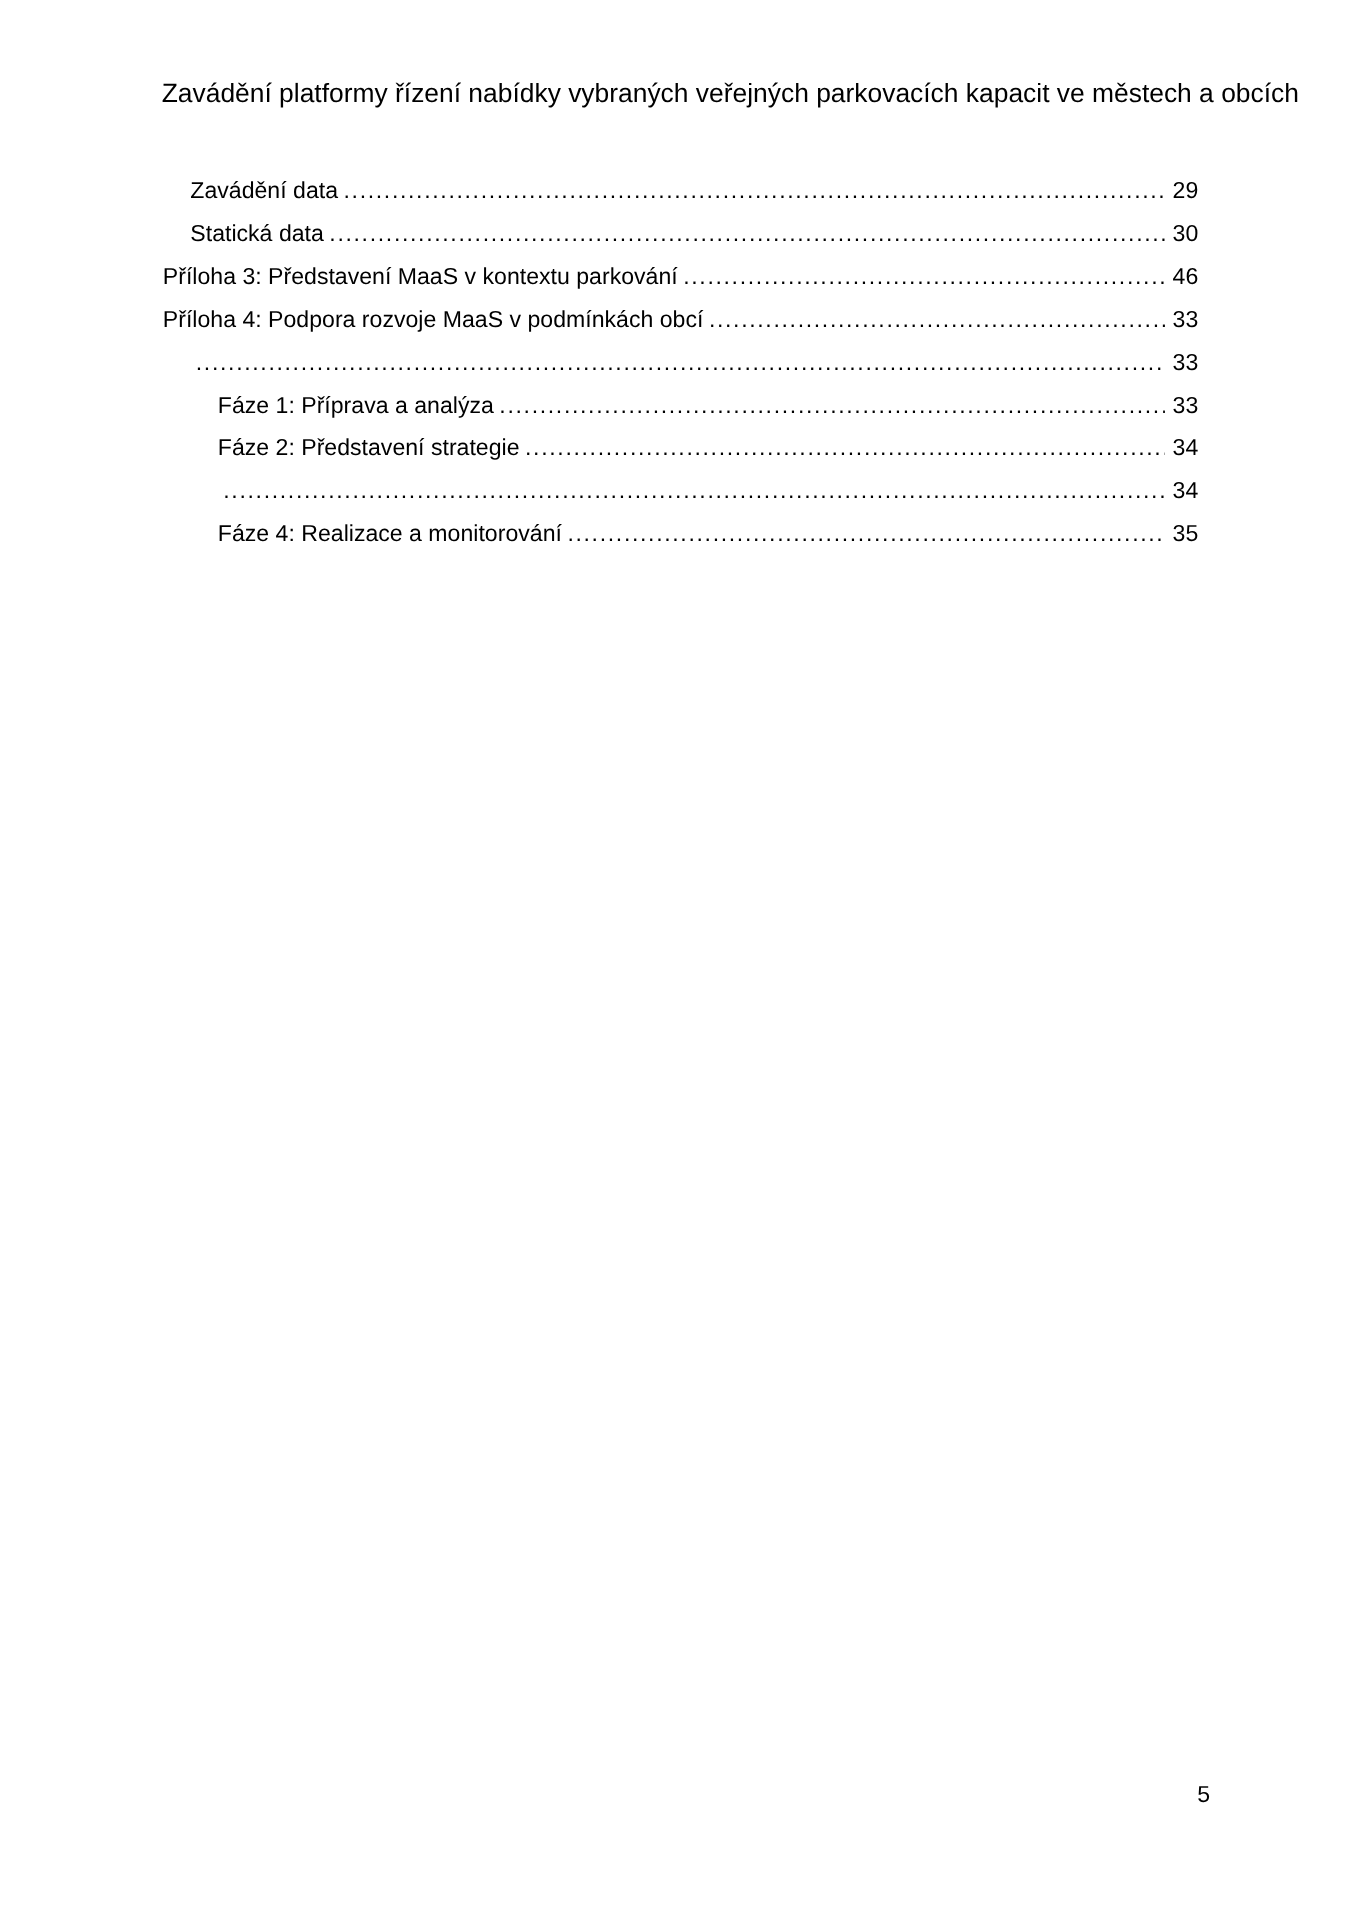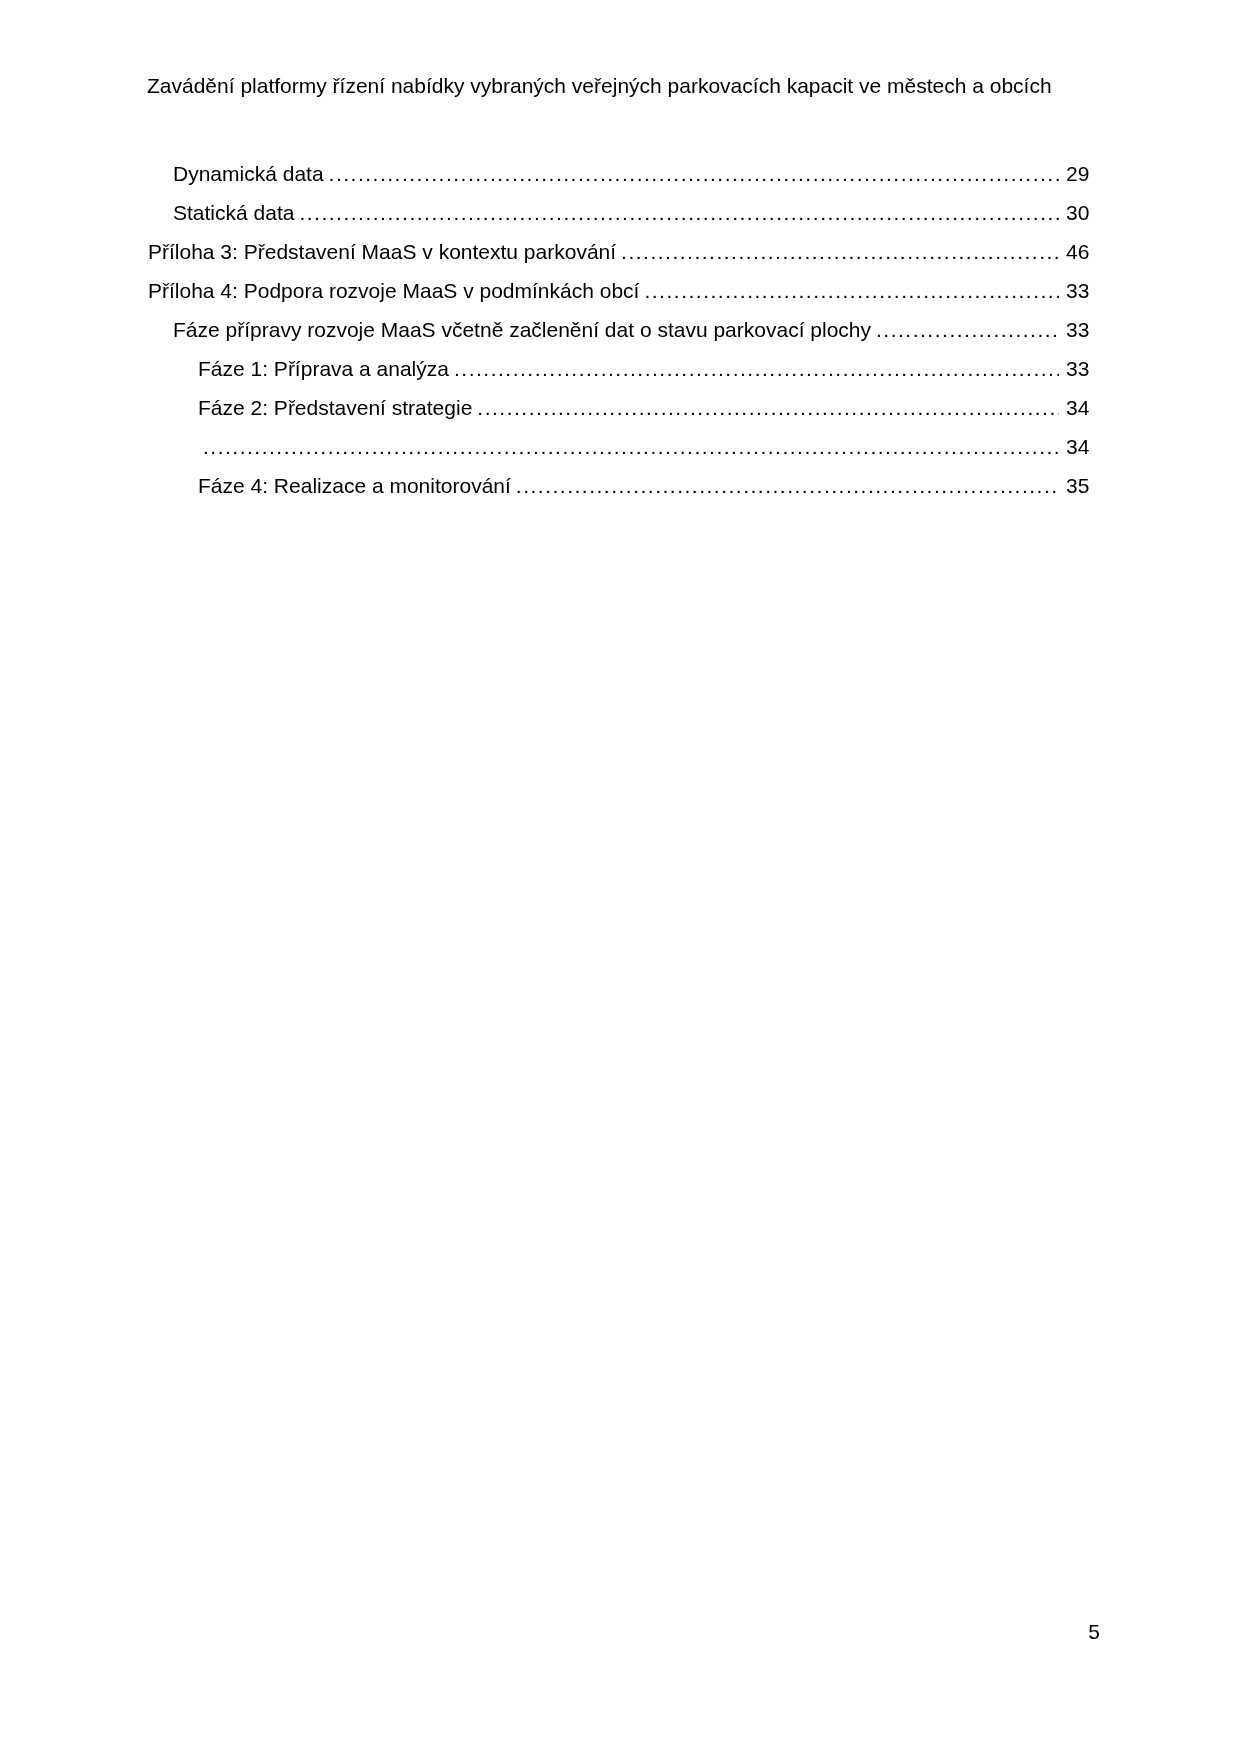--- a/index.html
+++ b/index.html
@@ -14,21 +14,21 @@
     background: #ffffff;
     font-family: "Liberation Sans", "DejaVu Sans", sans-serif;
     color: #000000;
     overflow: hidden;
   }
   .doc-header {
     position: absolute;
     top: 74px;
     left: 147px;
     width: 950px;
-    font-size: 21px;
+    font-size: 24px;
     line-height: 24px;
     white-space: nowrap;
     color: #000000;
   }
   .toc {
     position: absolute;
     top: 154px;
     left: 148px;
     right: 149px;
   }
@@ -69,21 +69,21 @@
 </style>
 </head>
 <body>
 
 <div class="page">
 
   <div class="doc-header">Zavádění platformy řízení nabídky vybraných veřejných parkovacích kapacit ve městech a obcích</div>
 
   <div class="toc">
     <div class="toc-row level-2">
-      <span class="toc-label">Dynamická data</span>
+      <span class="toc-label">Zavádění data</span>
       <span class="toc-leader">............................................................................................................................................................................................................................................................................................................</span>
       <span class="toc-page">29</span>
     </div>
 
     <div class="toc-row level-2">
       <span class="toc-label">Statická data</span>
       <span class="toc-leader">............................................................................................................................................................................................................................................................................................................</span>
       <span class="toc-page">30</span>
     </div>
 
@@ -93,21 +93,20 @@
       <span class="toc-page">46</span>
     </div>
 
     <div class="toc-row level-1">
       <span class="toc-label">Příloha 4: Podpora rozvoje MaaS v podmínkách obcí</span>
       <span class="toc-leader">............................................................................................................................................................................................................................................................................................................</span>
       <span class="toc-page">33</span>
     </div>
 
     <div class="toc-row level-2">
-      <span class="toc-label">Fáze přípravy rozvoje MaaS včetně začlenění dat o stavu parkovací plochy</span>
       <span class="toc-leader">............................................................................................................................................................................................................................................................................................................</span>
       <span class="toc-page">33</span>
     </div>
 
     <div class="toc-row level-3">
       <span class="toc-label">Fáze 1: Příprava a analýza</span>
       <span class="toc-leader">............................................................................................................................................................................................................................................................................................................</span>
       <span class="toc-page">33</span>
     </div>
 

